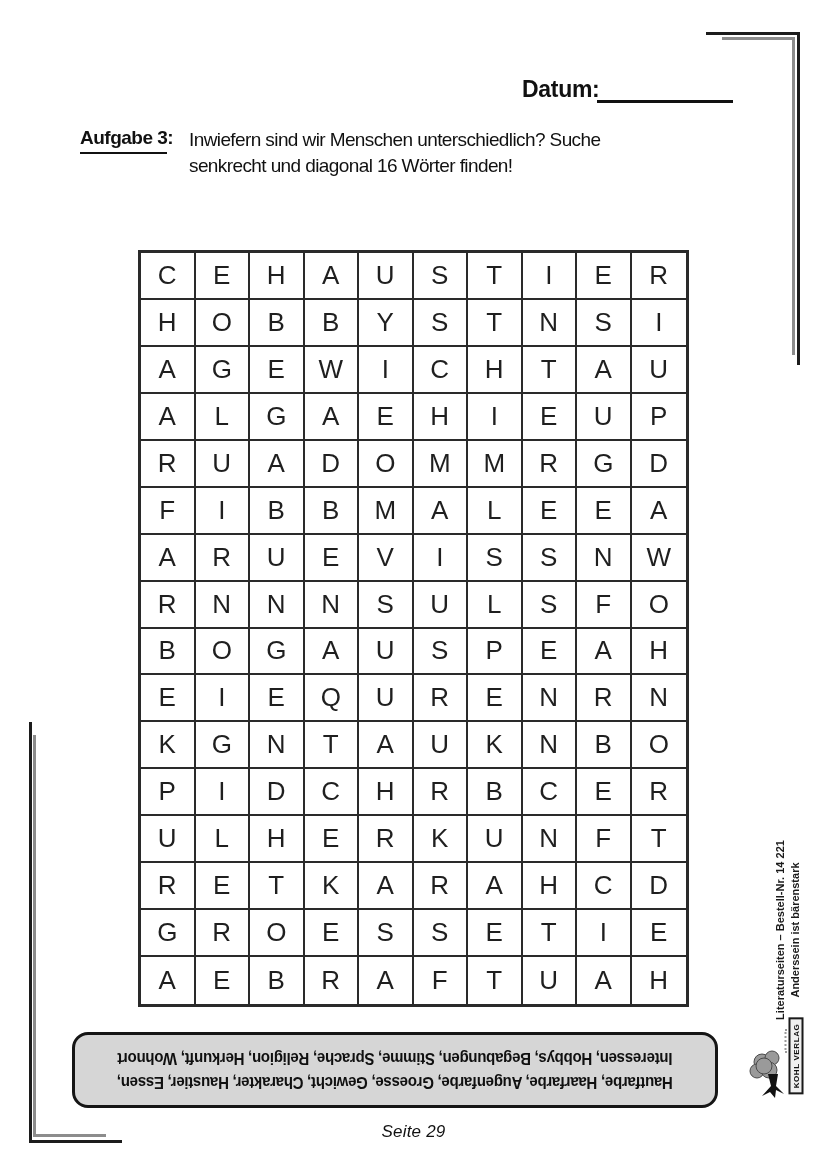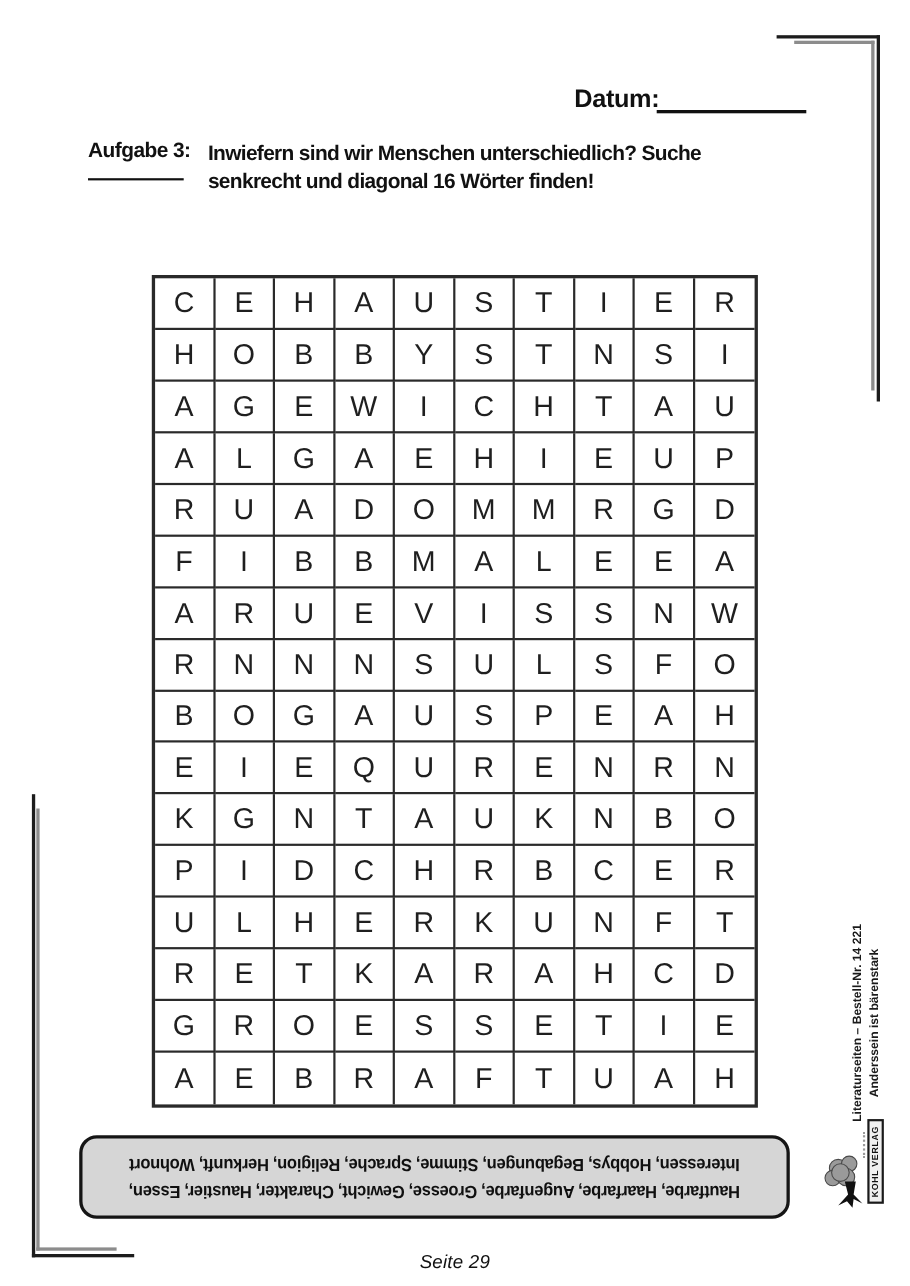--- a/index.html
+++ b/index.html
@@ -13,22 +13,22 @@
   .br-tr-gray{left:722px;top:37px;width:70px;height:315px;border-top:3px solid #8c8c8c;border-right:3px solid #8c8c8c;}
   .br-bl-black{left:29px;top:722px;width:90px;height:418px;border-left:3px solid #1c1c1c;border-bottom:3px solid #1c1c1c;}
   .br-bl-gray{left:33px;top:735px;width:70px;height:399px;border-left:3px solid #8c8c8c;border-bottom:3px solid #8c8c8c;}
 
   
   .datum-label{position:absolute;left:522px;top:76px;font-size:23px;font-weight:bold;letter-spacing:-0.3px;}
   .datum-blank{position:absolute;left:597px;top:99px;width:136px;height:1px;border-bottom:3px solid #111;}
 
   
   .task-label{position:absolute;left:80px;top:127px;font-size:19px;font-weight:bold;letter-spacing:-0.5px;white-space:nowrap;}
-  .task-label .u{border-bottom:2px solid #111;padding-bottom:14px;}
-  .instructions{position:absolute;left:189px;top:127px;font-size:19px;font-weight:bold;letter-spacing:-0.6px;line-height:26px;white-space:nowrap;}
+  .task-label .u{border-bottom:2px solid #111;padding-bottom:4px;}
+  .instructions{position:absolute;left:189px;top:127px;font-size:19px;font-weight:normal;letter-spacing:-0.6px;line-height:26px;white-space:nowrap;}
 
   
   .word-grid{position:absolute;left:138px;top:250px;width:551px;height:757px;box-sizing:border-box;
     border:3px solid #2a2a2a;display:grid;grid-template-columns:repeat(10,1fr);grid-template-rows:repeat(16,1fr);}
   .grid-cell{border-right:2px solid #2a2a2a;border-bottom:2px solid #2a2a2a;display:flex;align-items:center;justify-content:center;
     font-size:26px;font-weight:400;color:#1f1f1f;}
   .grid-cell:nth-child(10n){border-right:none;}
   .grid-cell:nth-child(n+151){border-bottom:none;}
 
   
@@ -44,21 +44,21 @@
   .side-subtitle{left:780px;top:930px;transform:translate(-50%,-50%) rotate(-90deg);}
 
   
   .logo-tree{position:absolute;left:748px;top:1046px;width:42px;height:54px;}
   .logo-box{position:absolute;left:796px;top:1056px;transform:translate(-50%,-50%) rotate(-90deg);
     border:2px solid #1a1a1a;background:#f0f0f0;padding:1px 4px;font-size:8px;font-weight:bold;letter-spacing:0.6px;white-space:nowrap;color:#111;}
   .logo-tagline{position:absolute;left:786px;top:1041px;width:24px;height:1px;border-top:2px dotted #9a9a9a;
     transform:translate(-50%,-50%) rotate(-90deg);}
 
   
-  .footer{position:absolute;left:0;top:1122px;width:827px;text-align:center;font-size:17px;font-style:italic;letter-spacing:0.2px;margin-top:16px;}
+  .footer{position:absolute;left:0;top:1122px;width:827px;text-align:center;font-size:17px;font-style:italic;letter-spacing:0.2px;}
 </style>
 </head>
 <body>
 
 <div id="page">
 
   <div class="bracket br-tr-black"></div>
   <div class="bracket br-tr-gray"></div>
   <div class="bracket br-bl-black"></div>
   <div class="bracket br-bl-gray"></div>

